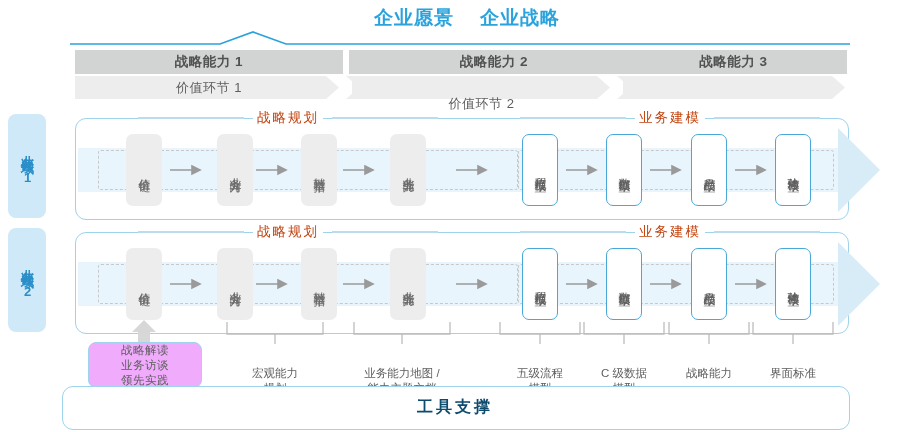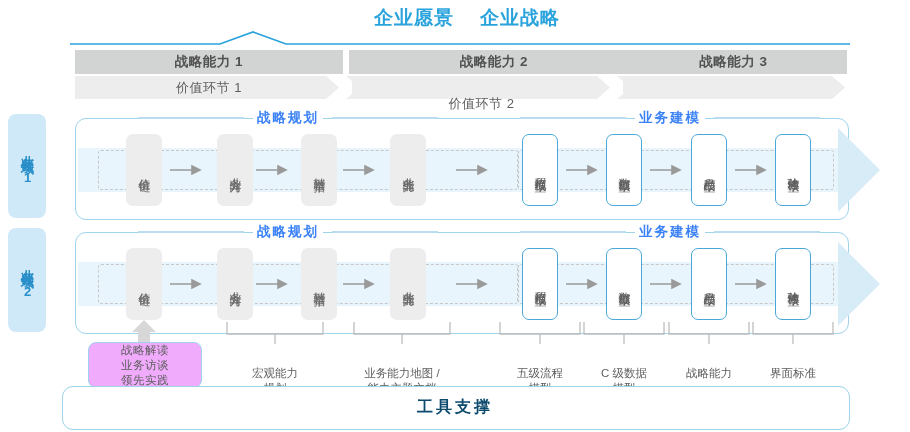--- a/index.html
+++ b/index.html
@@ -61,21 +61,21 @@
     box-sizing:border-box;
   }
 
   
   .sec-cap{
     position:absolute;height:16px;display:flex;align-items:center;gap:9px;
     background:transparent;
   }
   .sec-cap .ln{height:1.5px;background:#b9dcef;}
   .sec-cap .tx{
-    font-size:13.5px;font-weight:bold;color:#3b82f6;letter-spacing:2px;
+    font-size:13.5px;font-weight:normal;color:#c2410c;letter-spacing:2px;
     background:#fff;padding:0 4px;white-space:nowrap;
   }
 
   
   .step{
     position:absolute;width:36px;height:72px;border-radius:7px;
     display:flex;align-items:center;justify-content:center;
     font-size:12px;line-height:15px;letter-spacing:1px;color:#6a6a6a;
     writing-mode:vertical-rl;text-orientation:upright;
     box-sizing:border-box;

